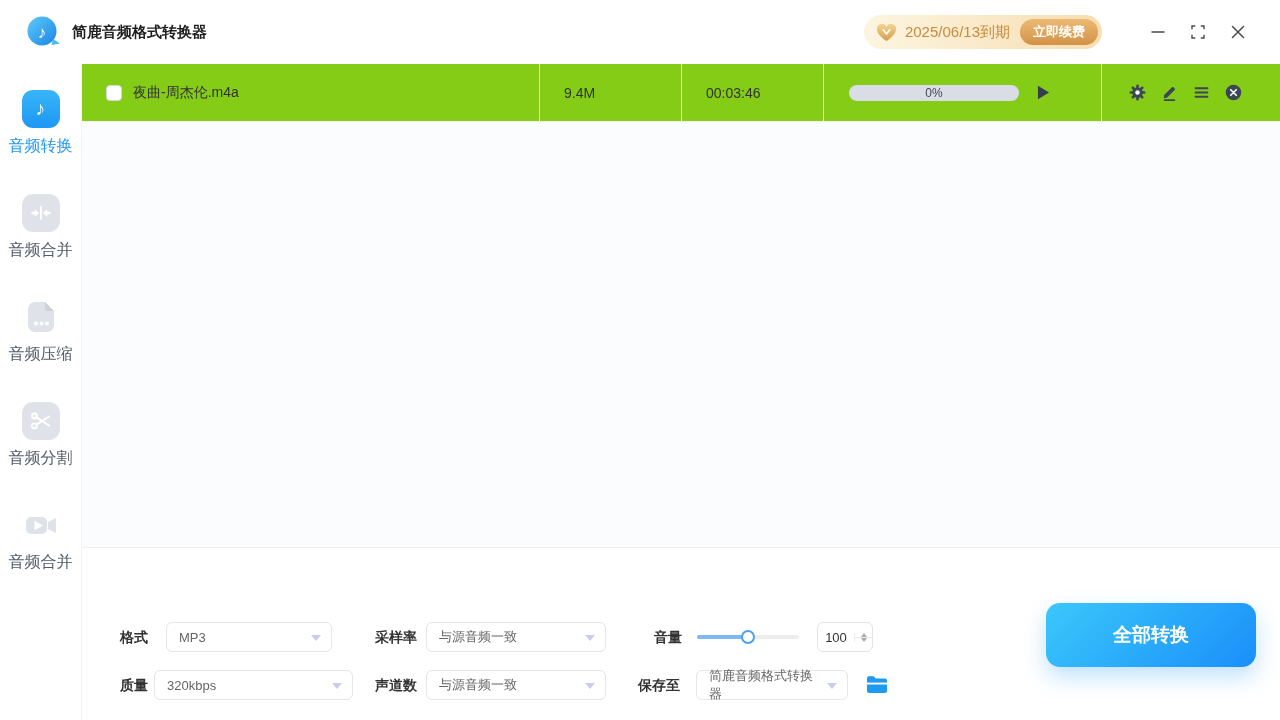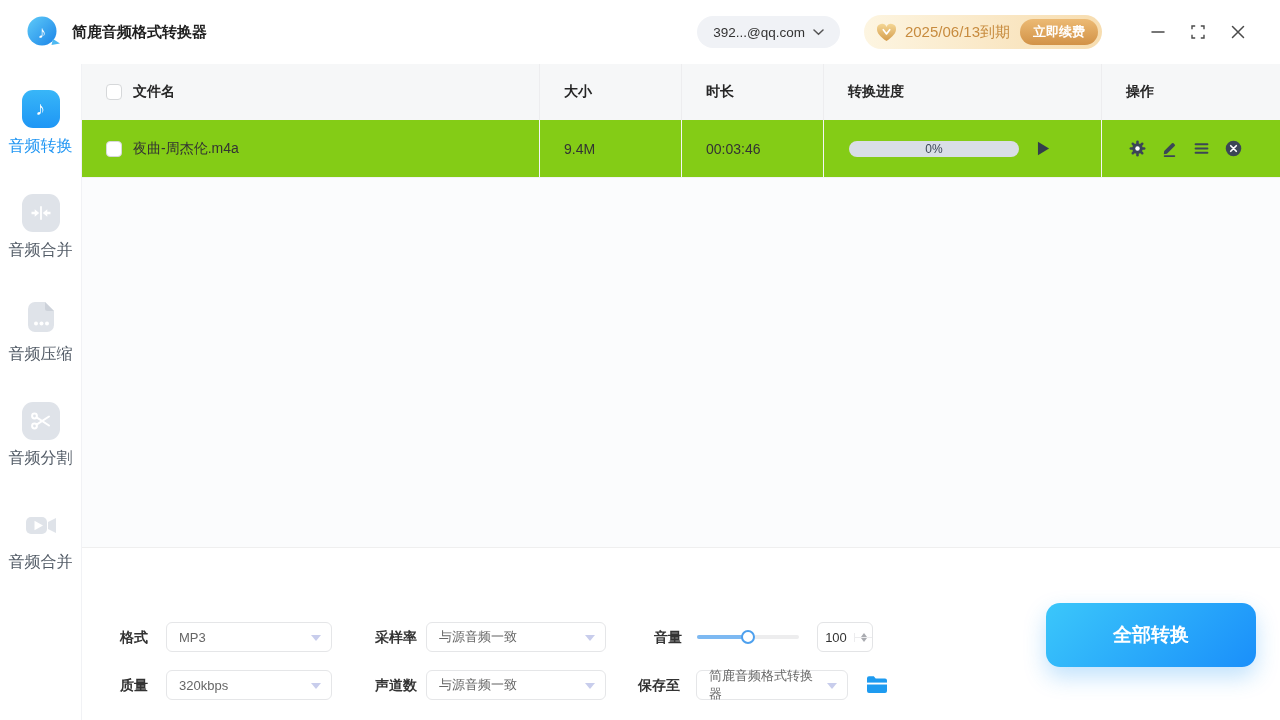--- a/index.html
+++ b/index.html
@@ -86,26 +86,20 @@
         </linearGradient>
           </defs>
         <circle cx="16" cy="16" r="14.5" fill="url(#lgLogo)"></circle>
         <path d="M27 24 l7 4.5 -8.5 1.5 Z" fill="#4db9f2"></path>
         <text x="16" y="22.5" font-size="17" font-weight="bold" fill="#fff" text-anchor="middle">♪</text>
       </svg>
     </span>
     <span class="app-title">简鹿音频格式转换器</span>
     <span class="tb-spacer"></span>
 
-    <div class="account-pill">
-      <span class="email">392...@qq.com</span>
-      <svg width="11" height="7" viewBox="0 0 11 7">
-          <path d="M1 1 l4.5 4.3 L10 1" stroke="#555" stroke-width="1.5" fill="none" stroke-linecap="round"></path>
-        </svg>
-    </div>
 
     <div class="vip-pill">
       <svg width="21" height="19" viewBox="0 0 22 20">
         <defs>
             <linearGradient id="lgGold" x1="0" y1="0" x2="0" y2="1">
           <stop offset="0" stop-color="#f4d694"></stop>
               <stop offset="1" stop-color="#d49c4c"></stop>
         </linearGradient>
           </defs>
         <path d="M11 19 C4 14 1 10.5 1 6.5 A5.2 5.2 0 0 1 11 4.2 A5.2 5.2 0 0 1 21 6.5 C21 10.5 18 14 11 19 Z" fill="url(#lgGold)"></path>
@@ -181,38 +175,20 @@
           <path d="M26 16 l8 -4 v15 l-8 -4 Z" fill="#dfe3e9"></path>
           <path d="M12.5 14.8 l8.5 4.7 -8.5 4.7 Z" fill="#fff"></path>
         </svg>
       </span>
       <span class="side-label">音频合并</span>
     </div>
   </div>
 
   <div class="main">
 
-    <div class="thead">
-      <div class="cell c-name">
-        <span class="checkbox"></span>
-        <span>文件名</span>
-      </div>
-      <div class="cell c-size">
-          <span>大小</span>
-        </div>
-      <div class="cell c-dur">
-          <span>时长</span>
-        </div>
-      <div class="cell c-prog">
-          <span>转换进度</span>
-        </div>
-      <div class="cell c-ops">
-          <span>操作</span>
-        </div>
-    </div>
 
     <div class="trow">
       <div class="cell c-name">
         <span class="checkbox"></span>
         <span class="file-name">夜曲-周杰伦.m4a</span>
       </div>
       <div class="cell c-size">
           <span class="file-size">9.4M</span>
         </div>
       <div class="cell c-dur">
@@ -293,21 +269,21 @@
           <span class="spin up">
               <span class="arr-up"></span>
             </span>
           <span class="spin">
               <span class="arr-dn"></span>
             </span>
         </span>
       </div>
 
       <span class="set-label row2" style="left:38px;">质量</span>
-      <div class="dropdown row2" style="left:84px; width:166px;">
+      <div class="dropdown row2" style="left:72px; width:199px;">
         <span>320kbps</span>
           <span class="caret"></span>
       </div>
 
       <span class="set-label row2" style="left:293px;">声道数</span>
       <div class="dropdown row2" style="left:344px; width:180px;">
         <span>与源音频一致</span>
           <span class="caret"></span>
       </div>
 

